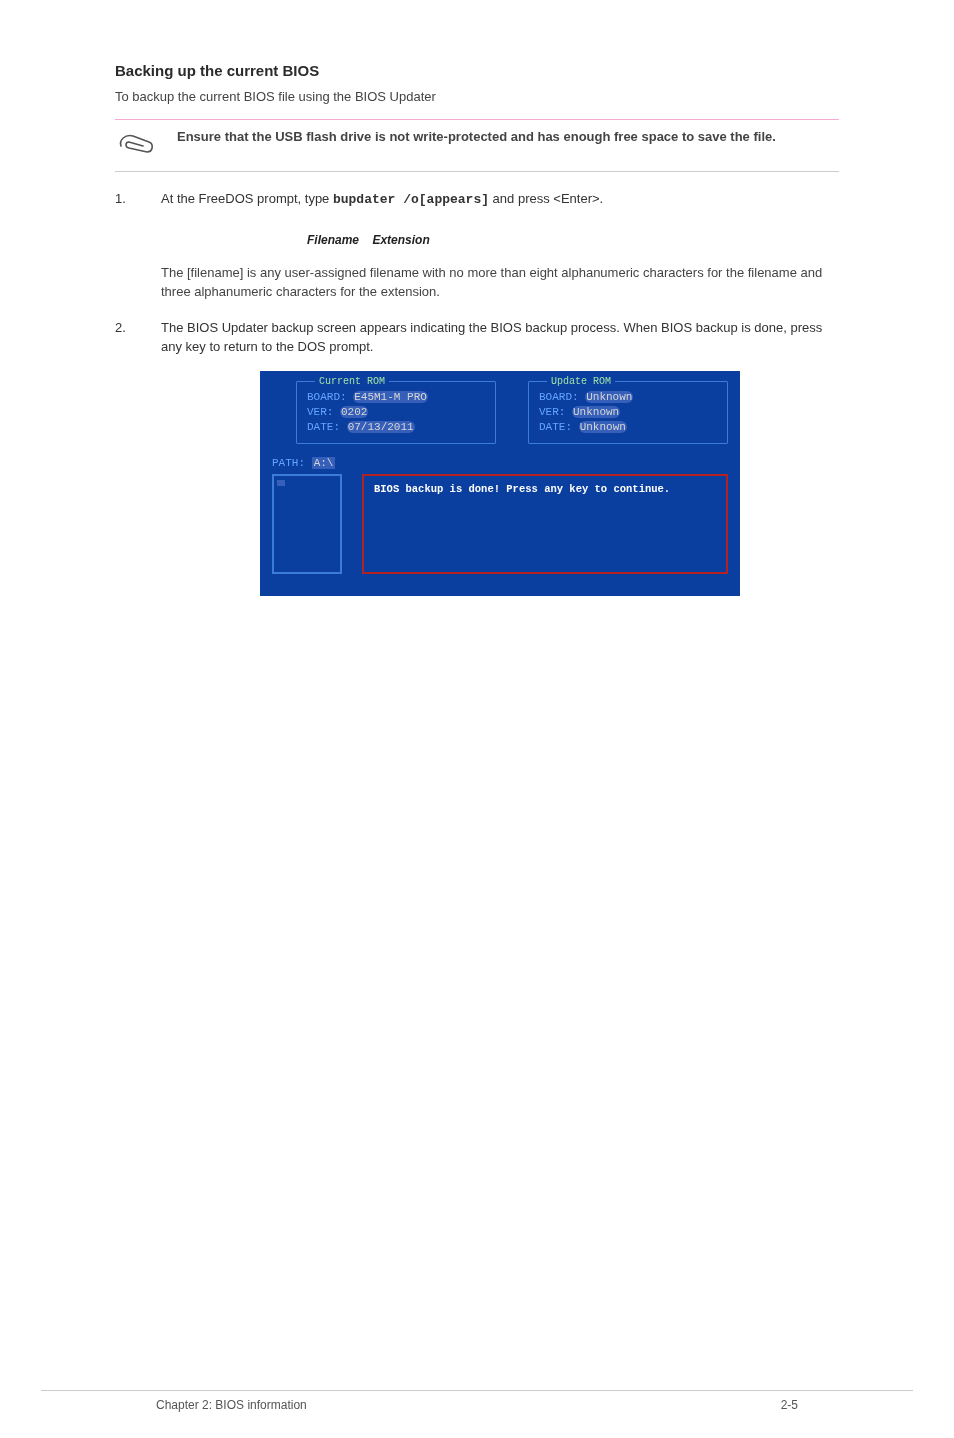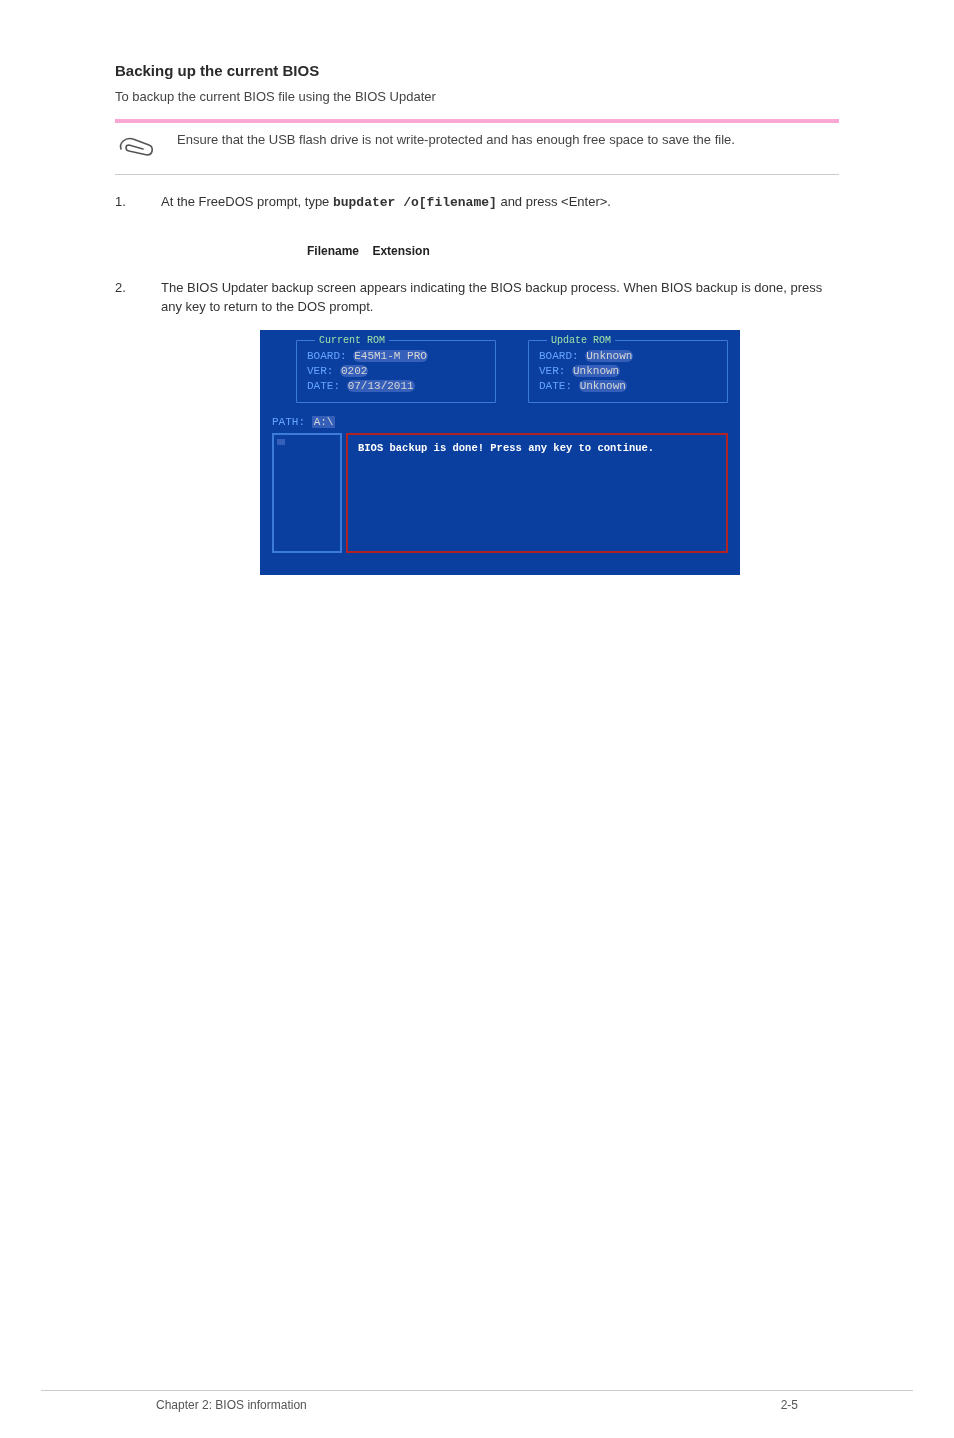--- a/index.html
+++ b/index.html
@@ -14,27 +14,28 @@
     line-height: 1.45;
   }
   h3.section-title {
     font-size: 15px;
     font-weight: bold;
     color: #2b2b2b;
     margin-bottom: 6px;
   }
   .intro { margin-bottom: 12px; color: #444; }
   .note-box {
-    border-top: 4px solid #f9a8d4;
+    border-top: 1px solid #f9a8d4;
     border-bottom: 1px solid #ccc;
     padding: 8px 0;
     margin: 6px 0 18px 0;
     display: flex;
     align-items: flex-start;
     gap: 18px;
+    font-weight: bold;
   }
   .note-icon { flex: 0 0 auto; margin-top: 2px; }
   .note-text { flex: 1; color: #444; }
   ol.steps { list-style: none; padding: 0; margin: 0; }
   ol.steps > li { display: flex; gap: 28px; margin-bottom: 18px; }
   .step-num { flex: 0 0 18px; }
   .step-body { flex: 1; }
   .mono { font-family: "Courier New", monospace; font-weight: bold; }
   .cmd-block {
     margin-top: 14px;
@@ -48,23 +49,24 @@
     border-radius: 2px 2px 0 0;
   }
   .cmd-white {
     background: #fff;
     height: 6px;
   }
   .underline { text-decoration: underline; }
   .label-row {
     font-size: 12px;
     font-weight: bold;
-    margin-top: 10px;
+    margin-top: 2px;
     padding-left: 146px;
     color: #222;
+    font-style: italic;
   }
   .label-row span:first-child { margin-right: 10px; }
   .filename-para { margin-top: 14px; color: #444; }
 
   
   .bios-wrap { display: flex; justify-content: center; margin-top: 14px; }
   .bios-screen {
     width: 480px;
     background: #0a3f9f;
     color: #d6d6d6;
@@ -89,21 +91,21 @@
     padding: 0 4px;
     color: #9ee0a7;
     font-size: 10px;
   }
   .rom-line { color: #64a5ff; line-height: 1.35; }
   .rom-val { color: #d6d6d6; background: #355fb8; padding: 0 1px; border-radius: 6px; }
   .path-line { color: #64a5ff; margin-bottom: 2px; }
   .path-val { color: #d6d6d6; background: #355fb8; padding: 0 2px; }
 
   .browser-area {
-    display: flex; gap: 4px; height: 120px; margin-bottom: 10px;
+    display: flex; gap: 20px; height: 100px; margin-bottom: 10px;
   }
   .panel-left {
     width: 70px;
     border: 2px solid #3c7bd8;
     background: #0a3f9f;
     position: relative;
   }
   .panel-left::before {
     content: "";
     position: absolute; left: 3px; top: 4px;
@@ -166,31 +168,32 @@
     </svg>
   </span>
   <div class="note-text">Ensure that the USB flash drive is not write-protected and has enough free space to save the file.</div>
 </div>
 
 <ol class="steps">
   <li>
     <div class="step-num">1.</div>
     <div class="step-body">
       <p>
-        <span>At the FreeDOS prompt, type </span><span class="mono">bupdater /o[filename]</span><span> and press &lt;Enter&gt;.</span>
+        <span>At the FreeDOS prompt, type </span><span class="mono">bupdater /o[appears]</span><span> and press &lt;Enter&gt;.</span>
       </p>
 
       <div class="cmd-block">
         <div class="cmd-white"></div>
         <div class="label-row">
           <span>Filename</span>
           <span>Extension</span>
         </div>
       </div>
 
+      <p class="filename-para">The [filename] is any user-assigned filename with no more than eight alphanumeric characters for the filename and three alphanumeric characters for the extension.</p>
     </div>
   </li>
 
   <li>
     <div class="step-num">2.</div>
     <div class="step-body">
       <p>The BIOS Updater backup screen appears indicating the BIOS backup process. When BIOS backup is done, press any key to return to the DOS prompt.</p>
 
       <div class="bios-wrap">
         <div class="bios-screen">

